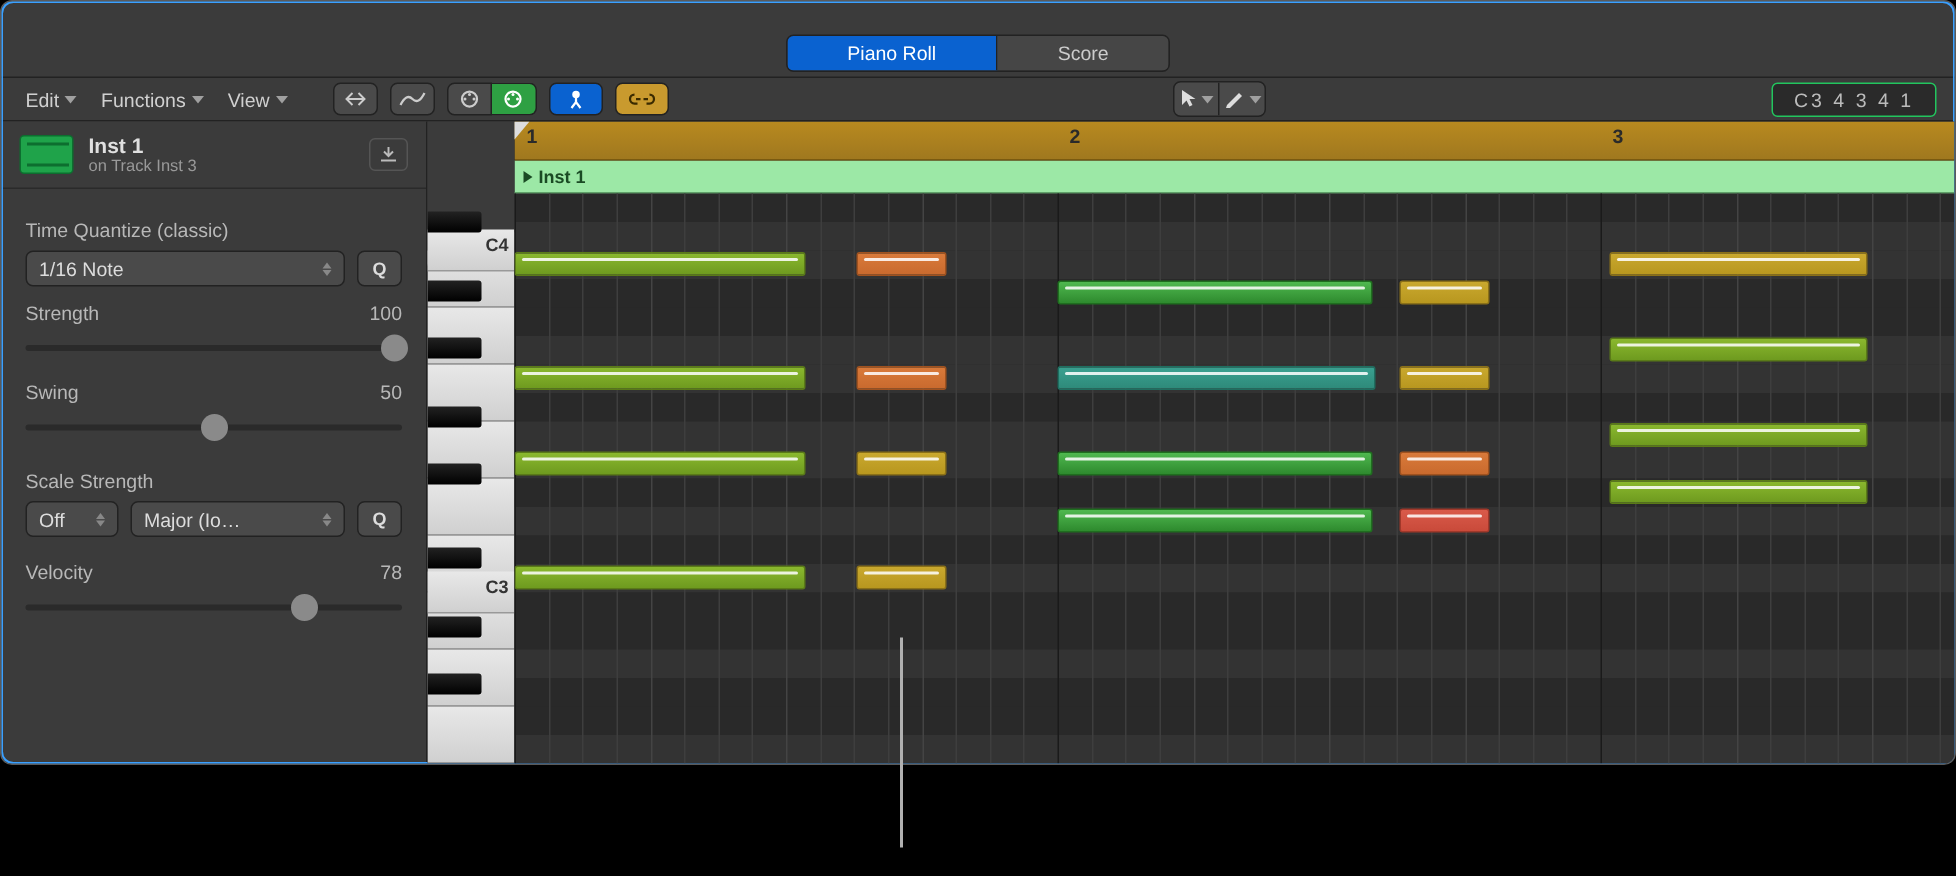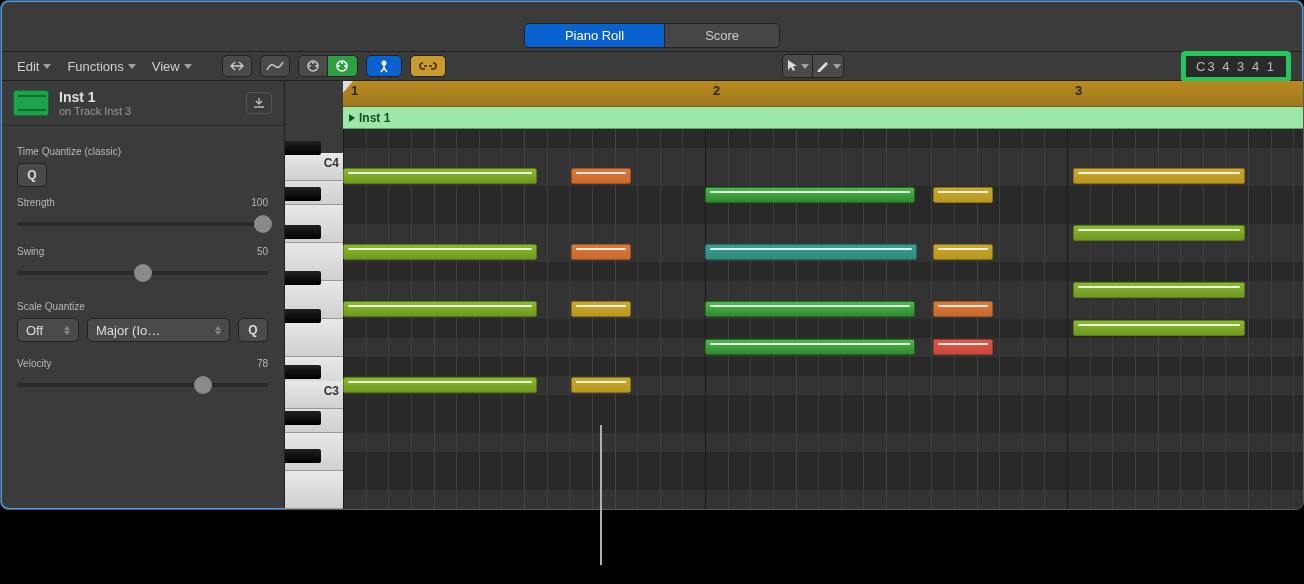--- a/index.html
+++ b/index.html
@@ -11,33 +11,33 @@
 .tab:last-child{border-right:none}
 .tab.active{background:#0a62d0;color:#fff;font-weight:500}
 .toolbar{height:30px;display:flex;align-items:center;padding:0 12px;gap:8px;border-top:1px solid #222;border-bottom:1px solid #222;background:#3b3b3b}
 .menu-btn{display:flex;align-items:center;gap:4px;color:#d0d0d0;font-size:13px;padding:2px 4px;cursor:pointer}
 .chev{width:0;height:0;border-left:4px solid transparent;border-right:4px solid transparent;border-top:5px solid #a0a0a0}
 .tool-ico{width:30px;height:22px;background:#4a4a4a;border:1px solid #222;border-radius:5px;display:flex;align-items:center;justify-content:center;color:#ccc;cursor:pointer}
 .tool-ico.pill{width:36px}
 .tool-ico.green{background:#2ea043}
 .tool-ico.blue{background:#0a62d0}
 .tool-ico.yellow{background:#c99a2e}
-.pos-disp{background:#2a2a2a;border:5px solid #22c55e;border-radius:4px;padding:3px 10px;color:#bbb;font-size:13px;letter-spacing:2px;min-width:110px;text-align:center}
+.pos-disp{background:#2a2a2a;border:1px solid #22c55e;border-radius:4px;padding:3px 10px;color:#bbb;font-size:13px;letter-spacing:2px;min-width:110px;text-align:center}
 .content{height:428px;display:flex}
 .inspector{width:284px;background:#3b3b3b;border-right:1px solid #222;padding:0;color:#bdbdbd}
 .insp-hdr{display:flex;align-items:center;padding:8px 12px;border-bottom:1px solid #2a2a2a}
 .region-ico{width:36px;height:26px;background:#1fa34a;border-radius:3px;border:1px solid #0d6e2f;position:relative;margin-right:10px}
 .region-ico::before,.region-ico::after{content:"";position:absolute;background:#0d6e2f}
 .region-ico::before{width:28px;height:2px;top:4px;left:4px}
 .region-ico::after{width:28px;height:2px;bottom:4px;left:4px}
 .insp-title{font-size:14px;color:#e0e0e0;font-weight:600}
 .insp-sub{font-size:11px;color:#999}
 .insp-import{margin-left:auto;width:26px;height:22px;border:1px solid #555;border-radius:4px;display:flex;align-items:center;justify-content:center;color:#bbb;background:#3b3b3b}
 .insp-body{padding:10px 16px 0 16px}
-.param-label{font-size:10px;color:#b8b8b8;margin-top:10px;display:flex;justify-content:space-between}
+.param-label{font-size:13px;color:#b8b8b8;margin-top:10px;display:flex;justify-content:space-between}
 .param-row{display:flex;gap:8px;margin-top:6px}
 .select{flex:1;background:#4a4a4a;border:1px solid #222;border-radius:5px;padding:3px 8px;font-size:13px;color:#ddd;display:flex;align-items:center;justify-content:space-between}
 .q-btn{width:30px;height:24px;background:#4a4a4a;border:1px solid #222;border-radius:5px;display:flex;align-items:center;justify-content:center;color:#ddd;font-size:12px;font-weight:600}
 .slider{height:24px;display:flex;align-items:center;margin-top:4px;position:relative}
 .slider-track{flex:1;height:4px;background:#2a2a2a;border-radius:2px;position:relative}
 .slider-thumb{width:18px;height:18px;background:#8a8a8a;border-radius:50%;position:absolute;top:-7px;transform:translateX(-50%)}
 .updown{display:inline-flex;flex-direction:column;gap:1px;margin-left:4px}
 .updown span{width:0;height:0;border-left:3px solid transparent;border-right:3px solid transparent;}
 .updown .u{border-bottom:4px solid #888}
 .updown .d{border-top:4px solid #888}
@@ -176,20 +176,27 @@
         </div>
         <div class="insp-import">
             <svg width="14" height="12">
               <path d="M7 1v6M4 4l3 3 3-3M2 10h10" stroke="#bbb" fill="none" stroke-width="1.3"></path>
             </svg>
           </div>
       </div>
       <div class="insp-body">
         <div class="param-label">Time Quantize (classic)</div>
         <div class="param-row">
+          <div class="select">
+              <span>1/16 Note</span>
+              <span class="updown">
+                <span class="u"></span>
+                <span class="d"></span>
+              </span>
+            </div>
           <div class="q-btn">Q</div>
         </div>
         <div class="param-label">
             <span>Strength</span>
             <span>100</span>
           </div>
         <div class="slider">
             <div class="slider-track">
               <div class="slider-thumb" style="left:98%"></div>
             </div>
@@ -197,21 +204,21 @@
         <div class="param-label">
             <span>Swing</span>
             <span>50</span>
           </div>
         <div class="slider">
             <div class="slider-track">
               <div class="slider-thumb" style="left:50%"></div>
             </div>
           </div>
 
-        <div class="param-label" style="margin-top:16px">Scale Quantize</div>
+        <div class="param-label" style="margin-top:16px">Scale Strength</div>
         <div class="param-row">
           <div class="select" style="flex:0 0 62px">
               <span>Off</span>
               <span class="updown">
                 <span class="u"></span>
                 <span class="d"></span>
               </span>
             </div>
           <div class="select">
               <span>Major (Io…</span>

